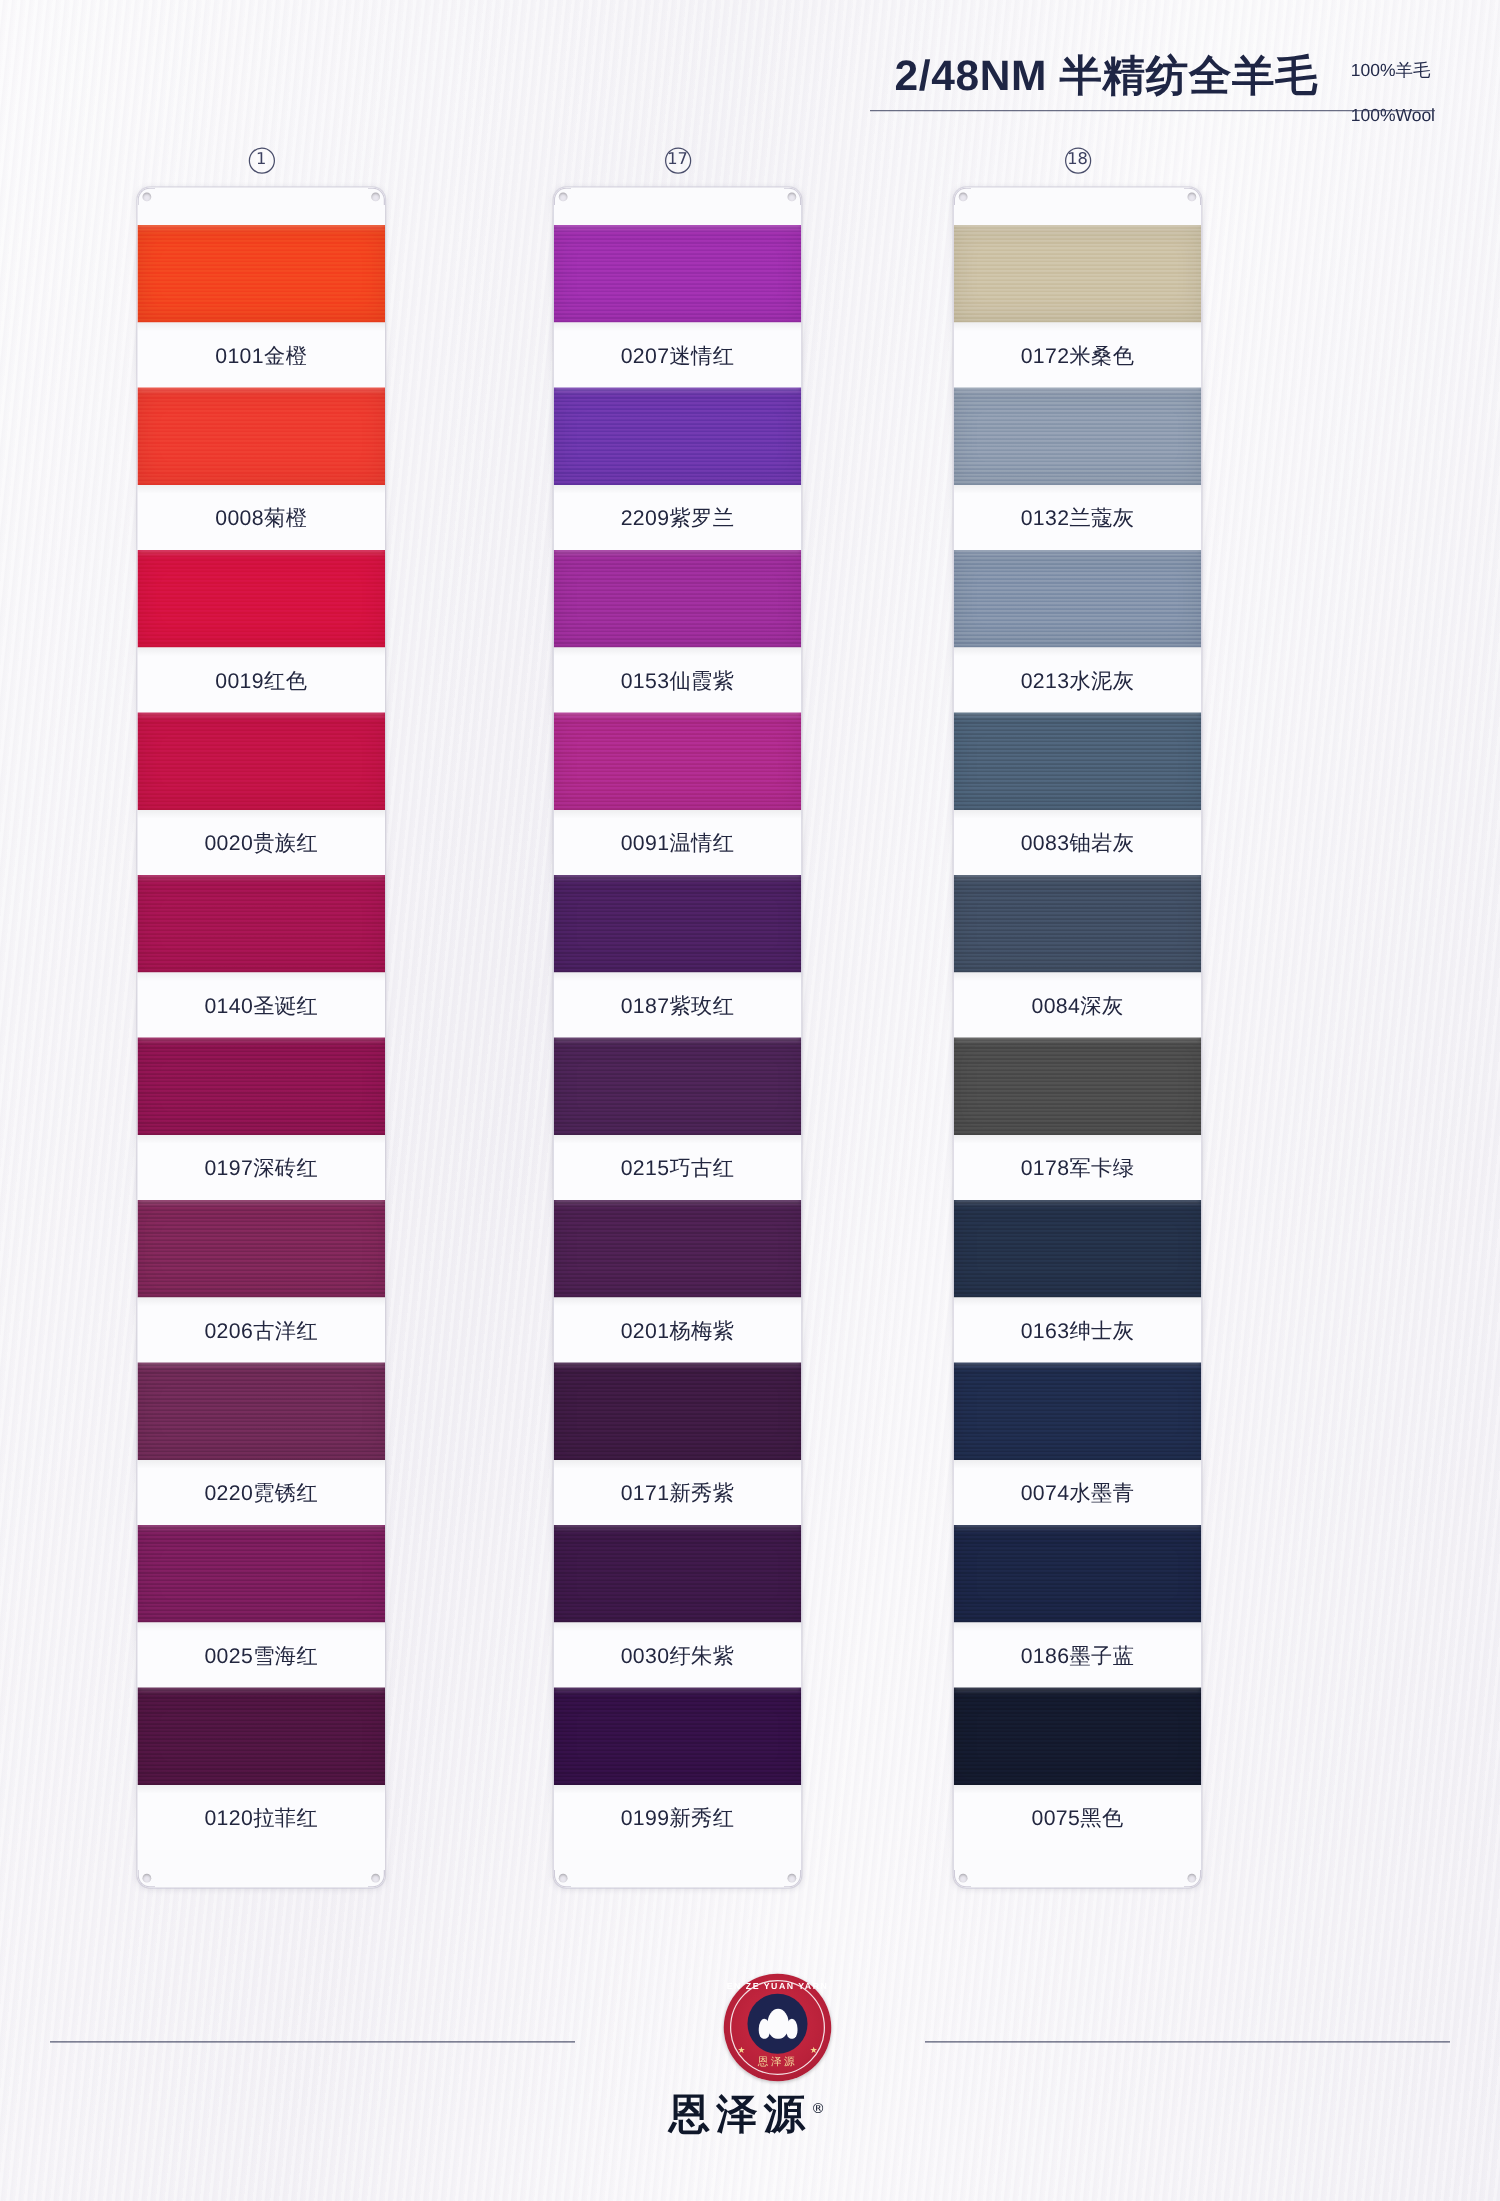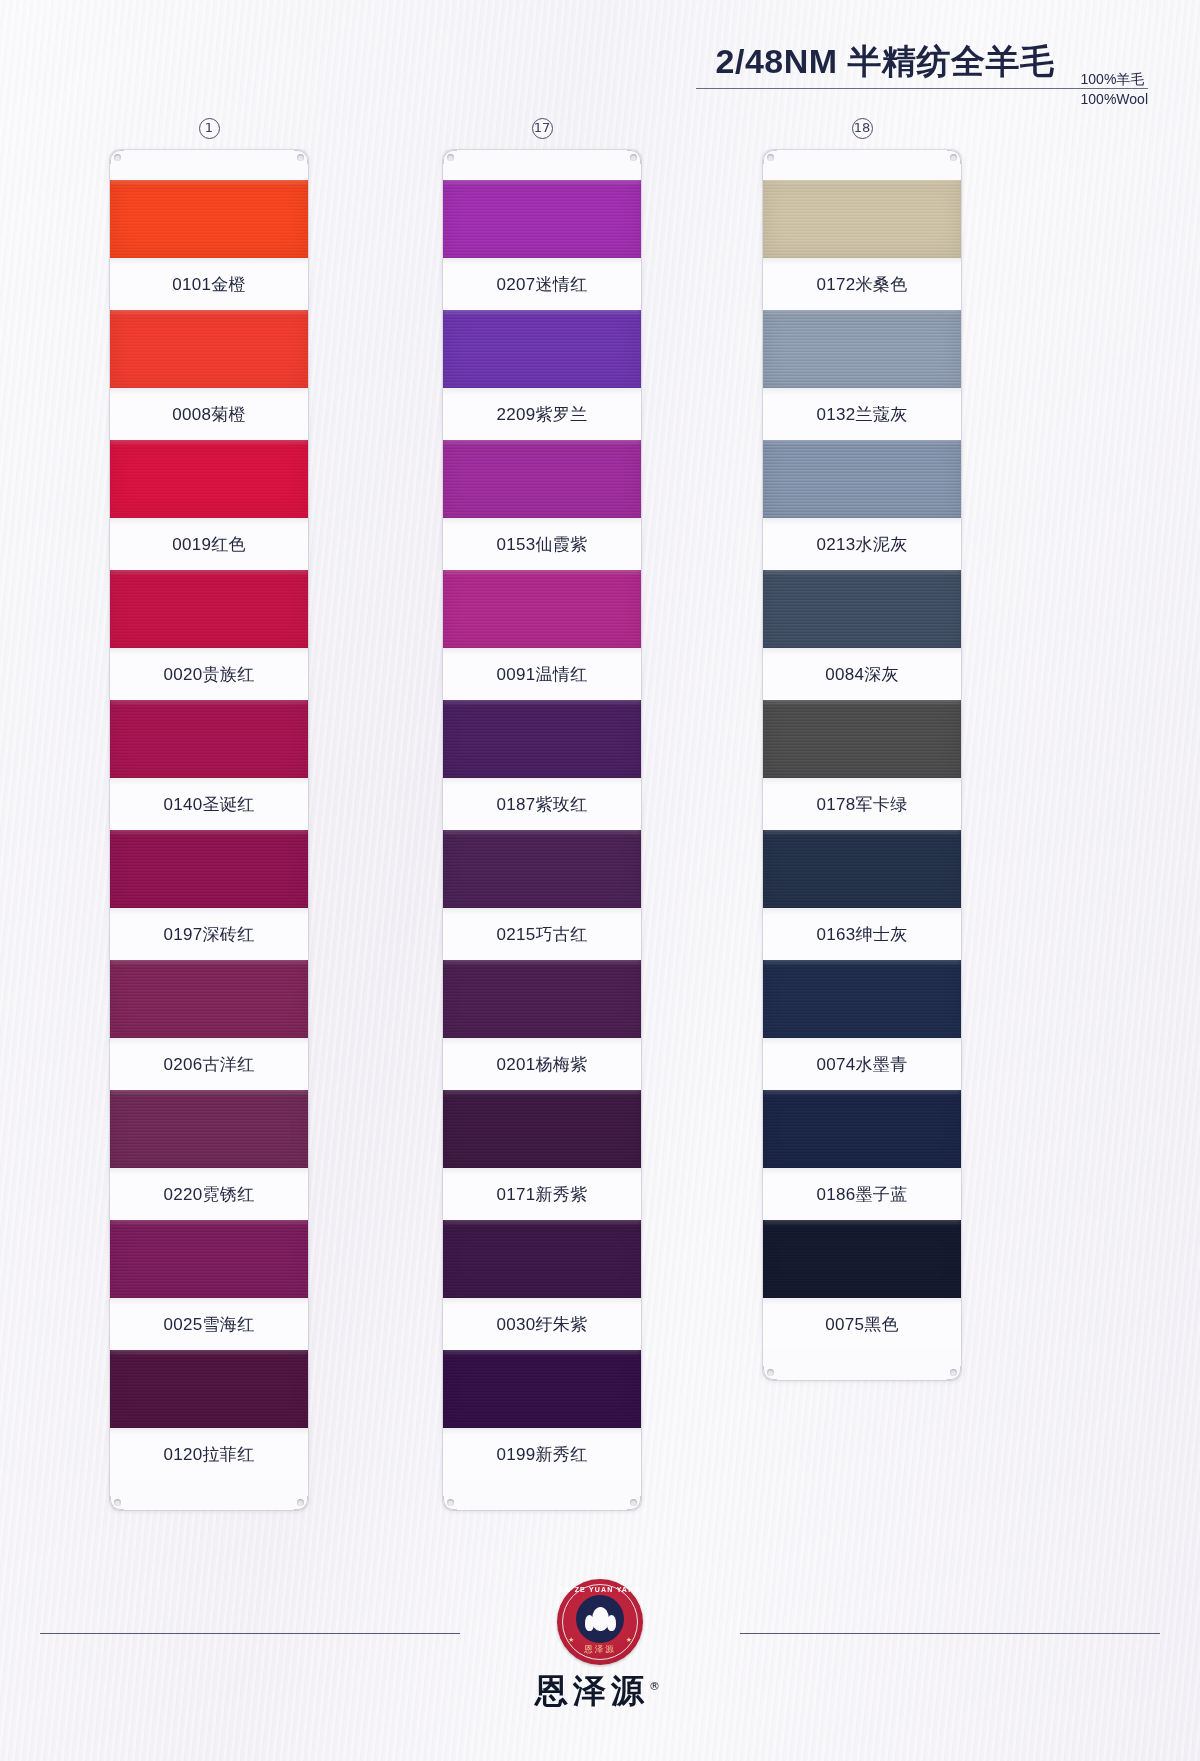--- a/index.html
+++ b/index.html
@@ -29,24 +29,23 @@
   }
   .header-inner{
     position:absolute;right:52px;top:44px;
     display:flex;align-items:flex-start;gap:26px;
   }
   .title-main{
     font-size:34px;font-weight:bold;color:#1e2544;
     letter-spacing:0.5px;line-height:1;white-space:nowrap;
   }
   .title-sub{
-    display:flex;flex-direction:column;gap:2px;
+    display:flex;flex-direction:column;gap:18px;
     font-size:14px;color:#232a4a;line-height:1.25;white-space:nowrap;
     padding-top:4px;
-    margin-top:23px;
   }
   .header-rule{
     position:absolute;right:52px;top:88px;width:452px;height:1px;
     background:#3a3f5c;opacity:.75;
   }
 
   
   .board{position:absolute;left:0;top:0;width:1200px;height:1761px;}
   .column{position:absolute;top:150px;width:198px;}
   .col-1{left:110px;}
@@ -125,21 +124,21 @@
 
   
   .footer{position:absolute;left:0;right:0;bottom:0;height:190px;}
   .footer-rule{
     position:absolute;top:62px;height:1px;background:#2d3350;opacity:.8;
   }
   .footer-rule.left{left:40px;width:420px;}
   .footer-rule.right{right:40px;width:420px;}
   .logo-wrap{
     position:absolute;left:50%;transform:translateX(-50%);top:8px;
-    display:flex;flex-direction:column;align-items:center;gap:4px;
+    display:flex;flex-direction:column;align-items:flex-end;gap:4px;
   }
   .logo-seal{
     width:86px;height:86px;border-radius:50%;
     background:radial-gradient(circle at 50% 45%, #cf2b44 0%, #b9213a 58%, #9c1830 100%);
     position:relative;display:flex;align-items:center;justify-content:center;
     box-shadow:0 1px 3px rgba(0,0,0,.25);
   }
   .logo-seal .ring{
     position:absolute;inset:5px;border-radius:50%;
     border:1.5px solid rgba(255,255,255,0.85);
@@ -311,20 +310,24 @@
         </div>
         <div class="swatch-row">
           <div class="swatch" style="background: rgb(142, 156, 176);"></div>
           <div class="label">0132兰蔻灰</div>
         </div>
         <div class="swatch-row">
           <div class="swatch" style="background: rgb(131, 147, 171);"></div>
           <div class="label">0213水泥灰</div>
         </div>
         <div class="swatch-row">
+          <div class="swatch" style="background: rgb(75, 96, 118);"></div>
+          <div class="label">0083铀岩灰</div>
+        </div>
+        <div class="swatch-row">
           <div class="swatch" style="background: rgb(64, 78, 99);"></div>
           <div class="label">0084深灰</div>
         </div>
         <div class="swatch-row">
           <div class="swatch" style="background: rgb(76, 76, 76);"></div>
           <div class="label">0178军卡绿</div>
         </div>
         <div class="swatch-row">
           <div class="swatch" style="background: rgb(36, 49, 73);"></div>
           <div class="label">0163绅士灰</div>

